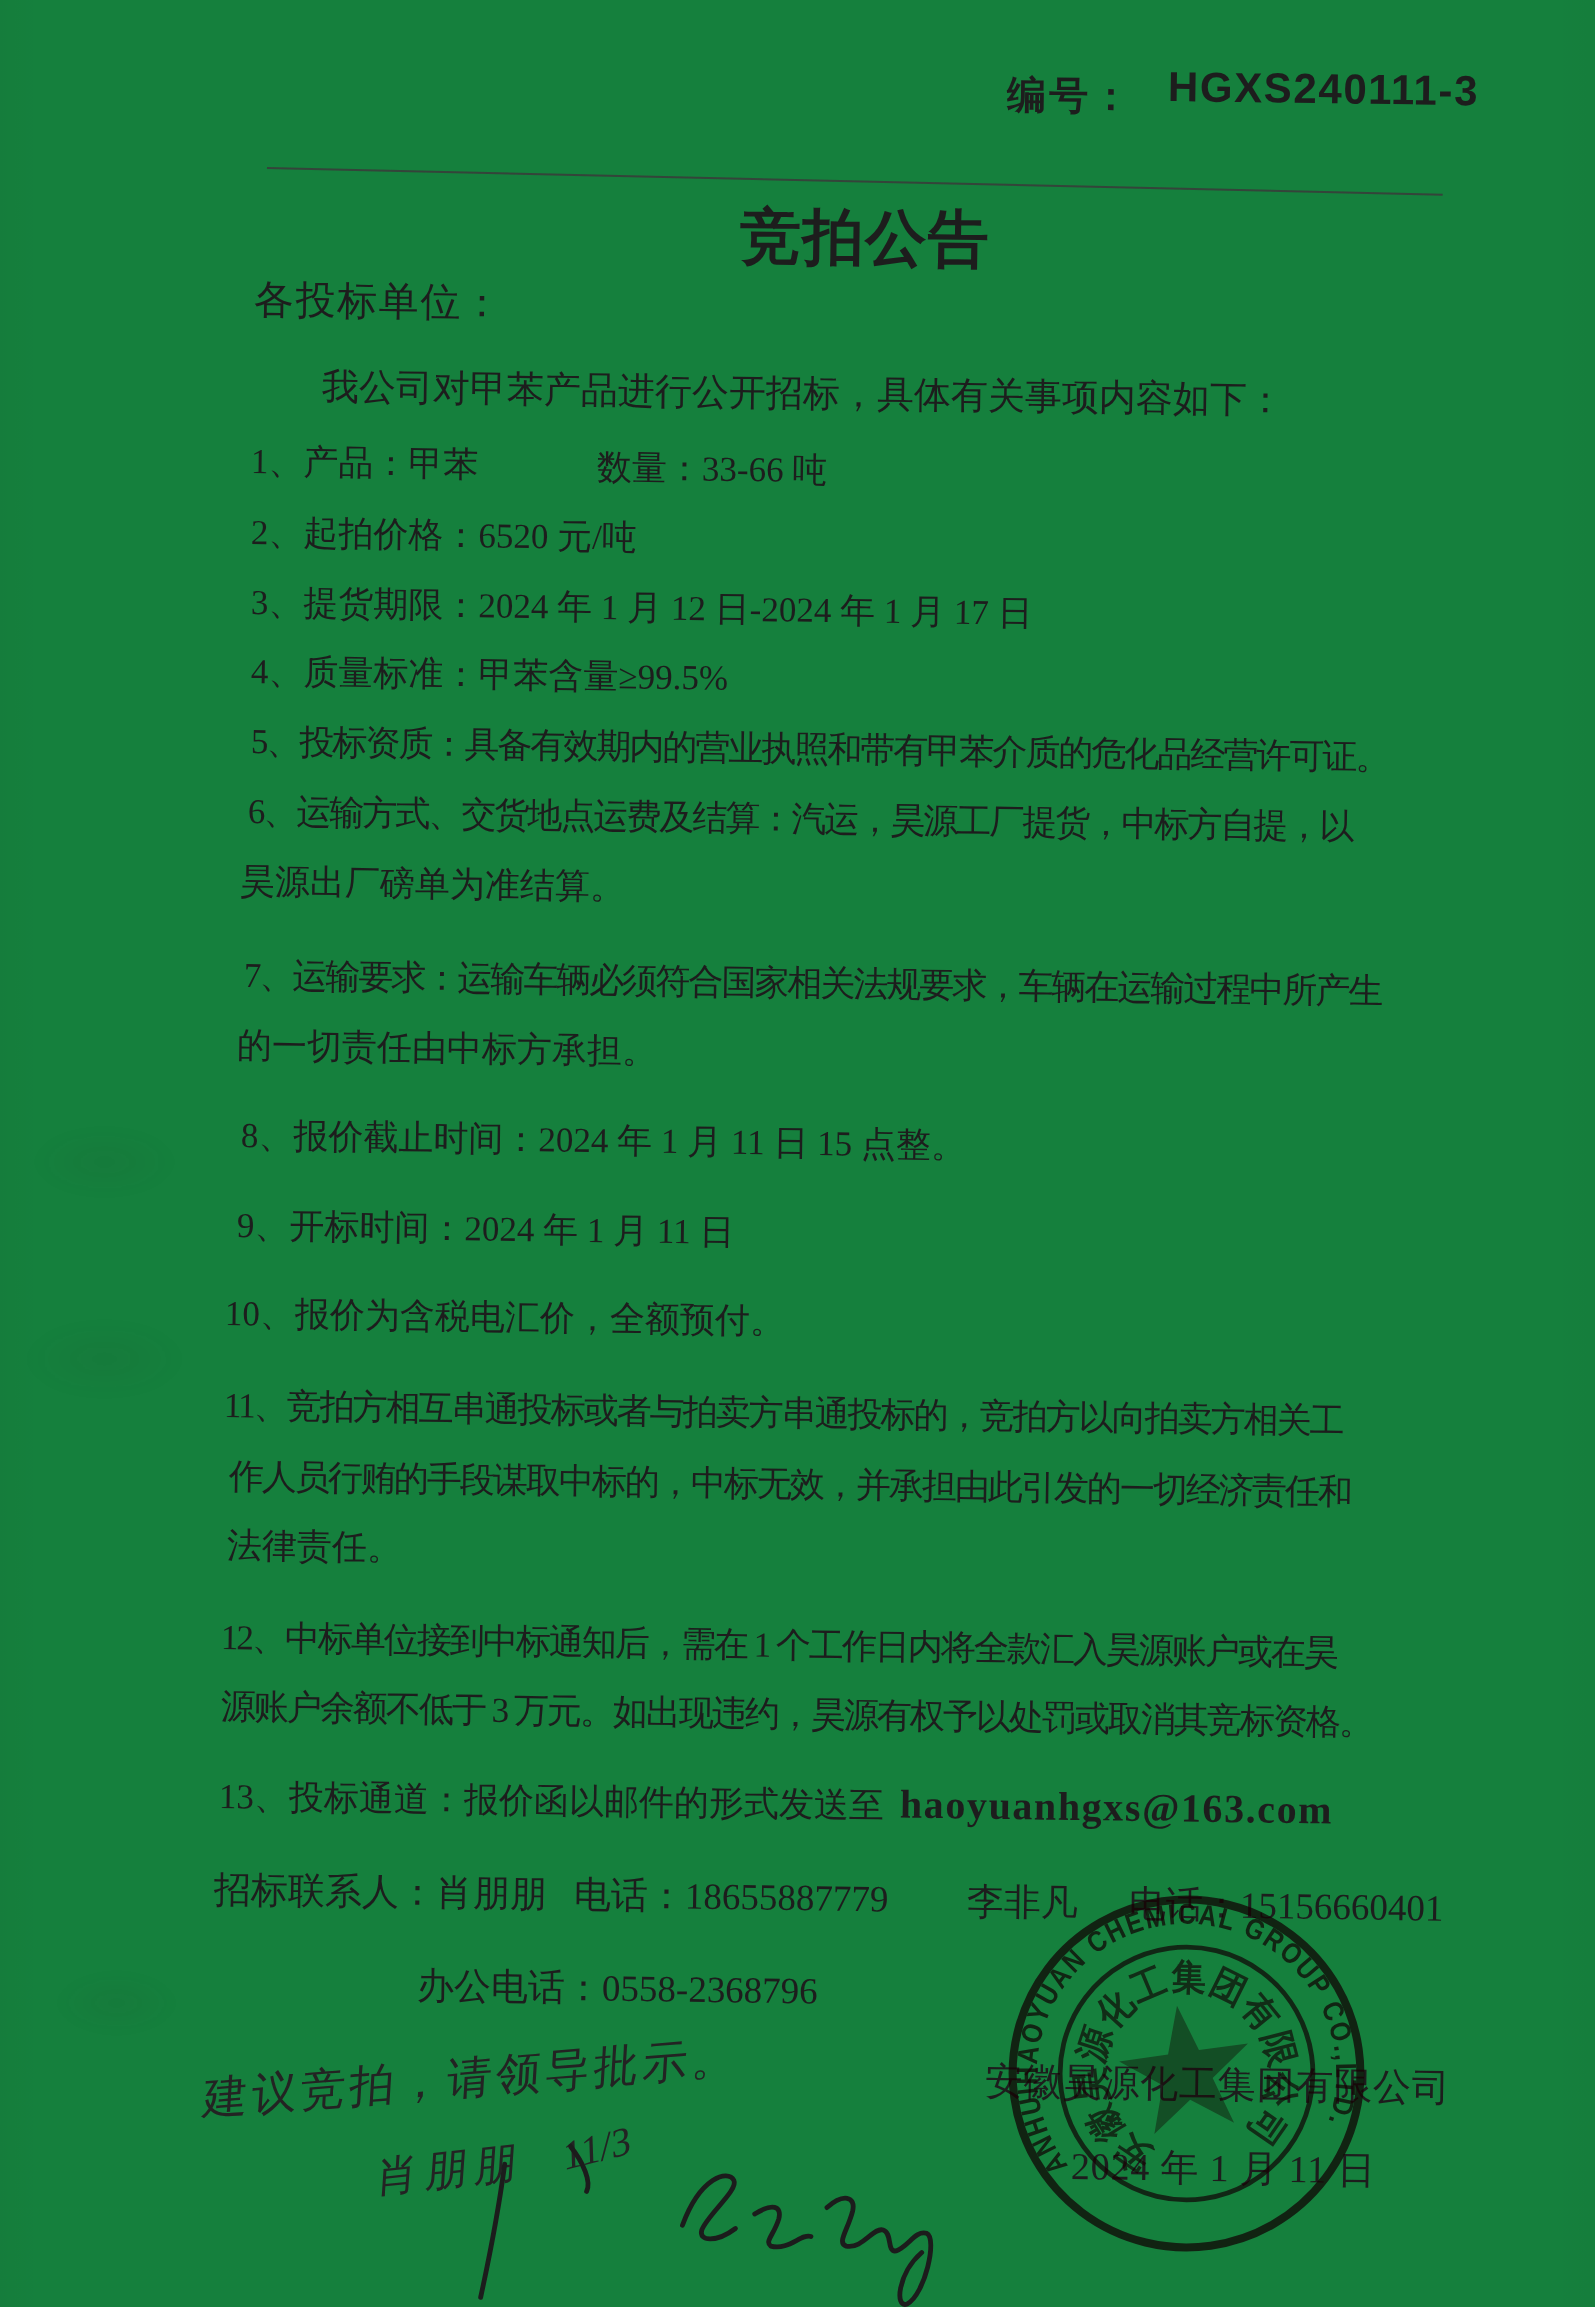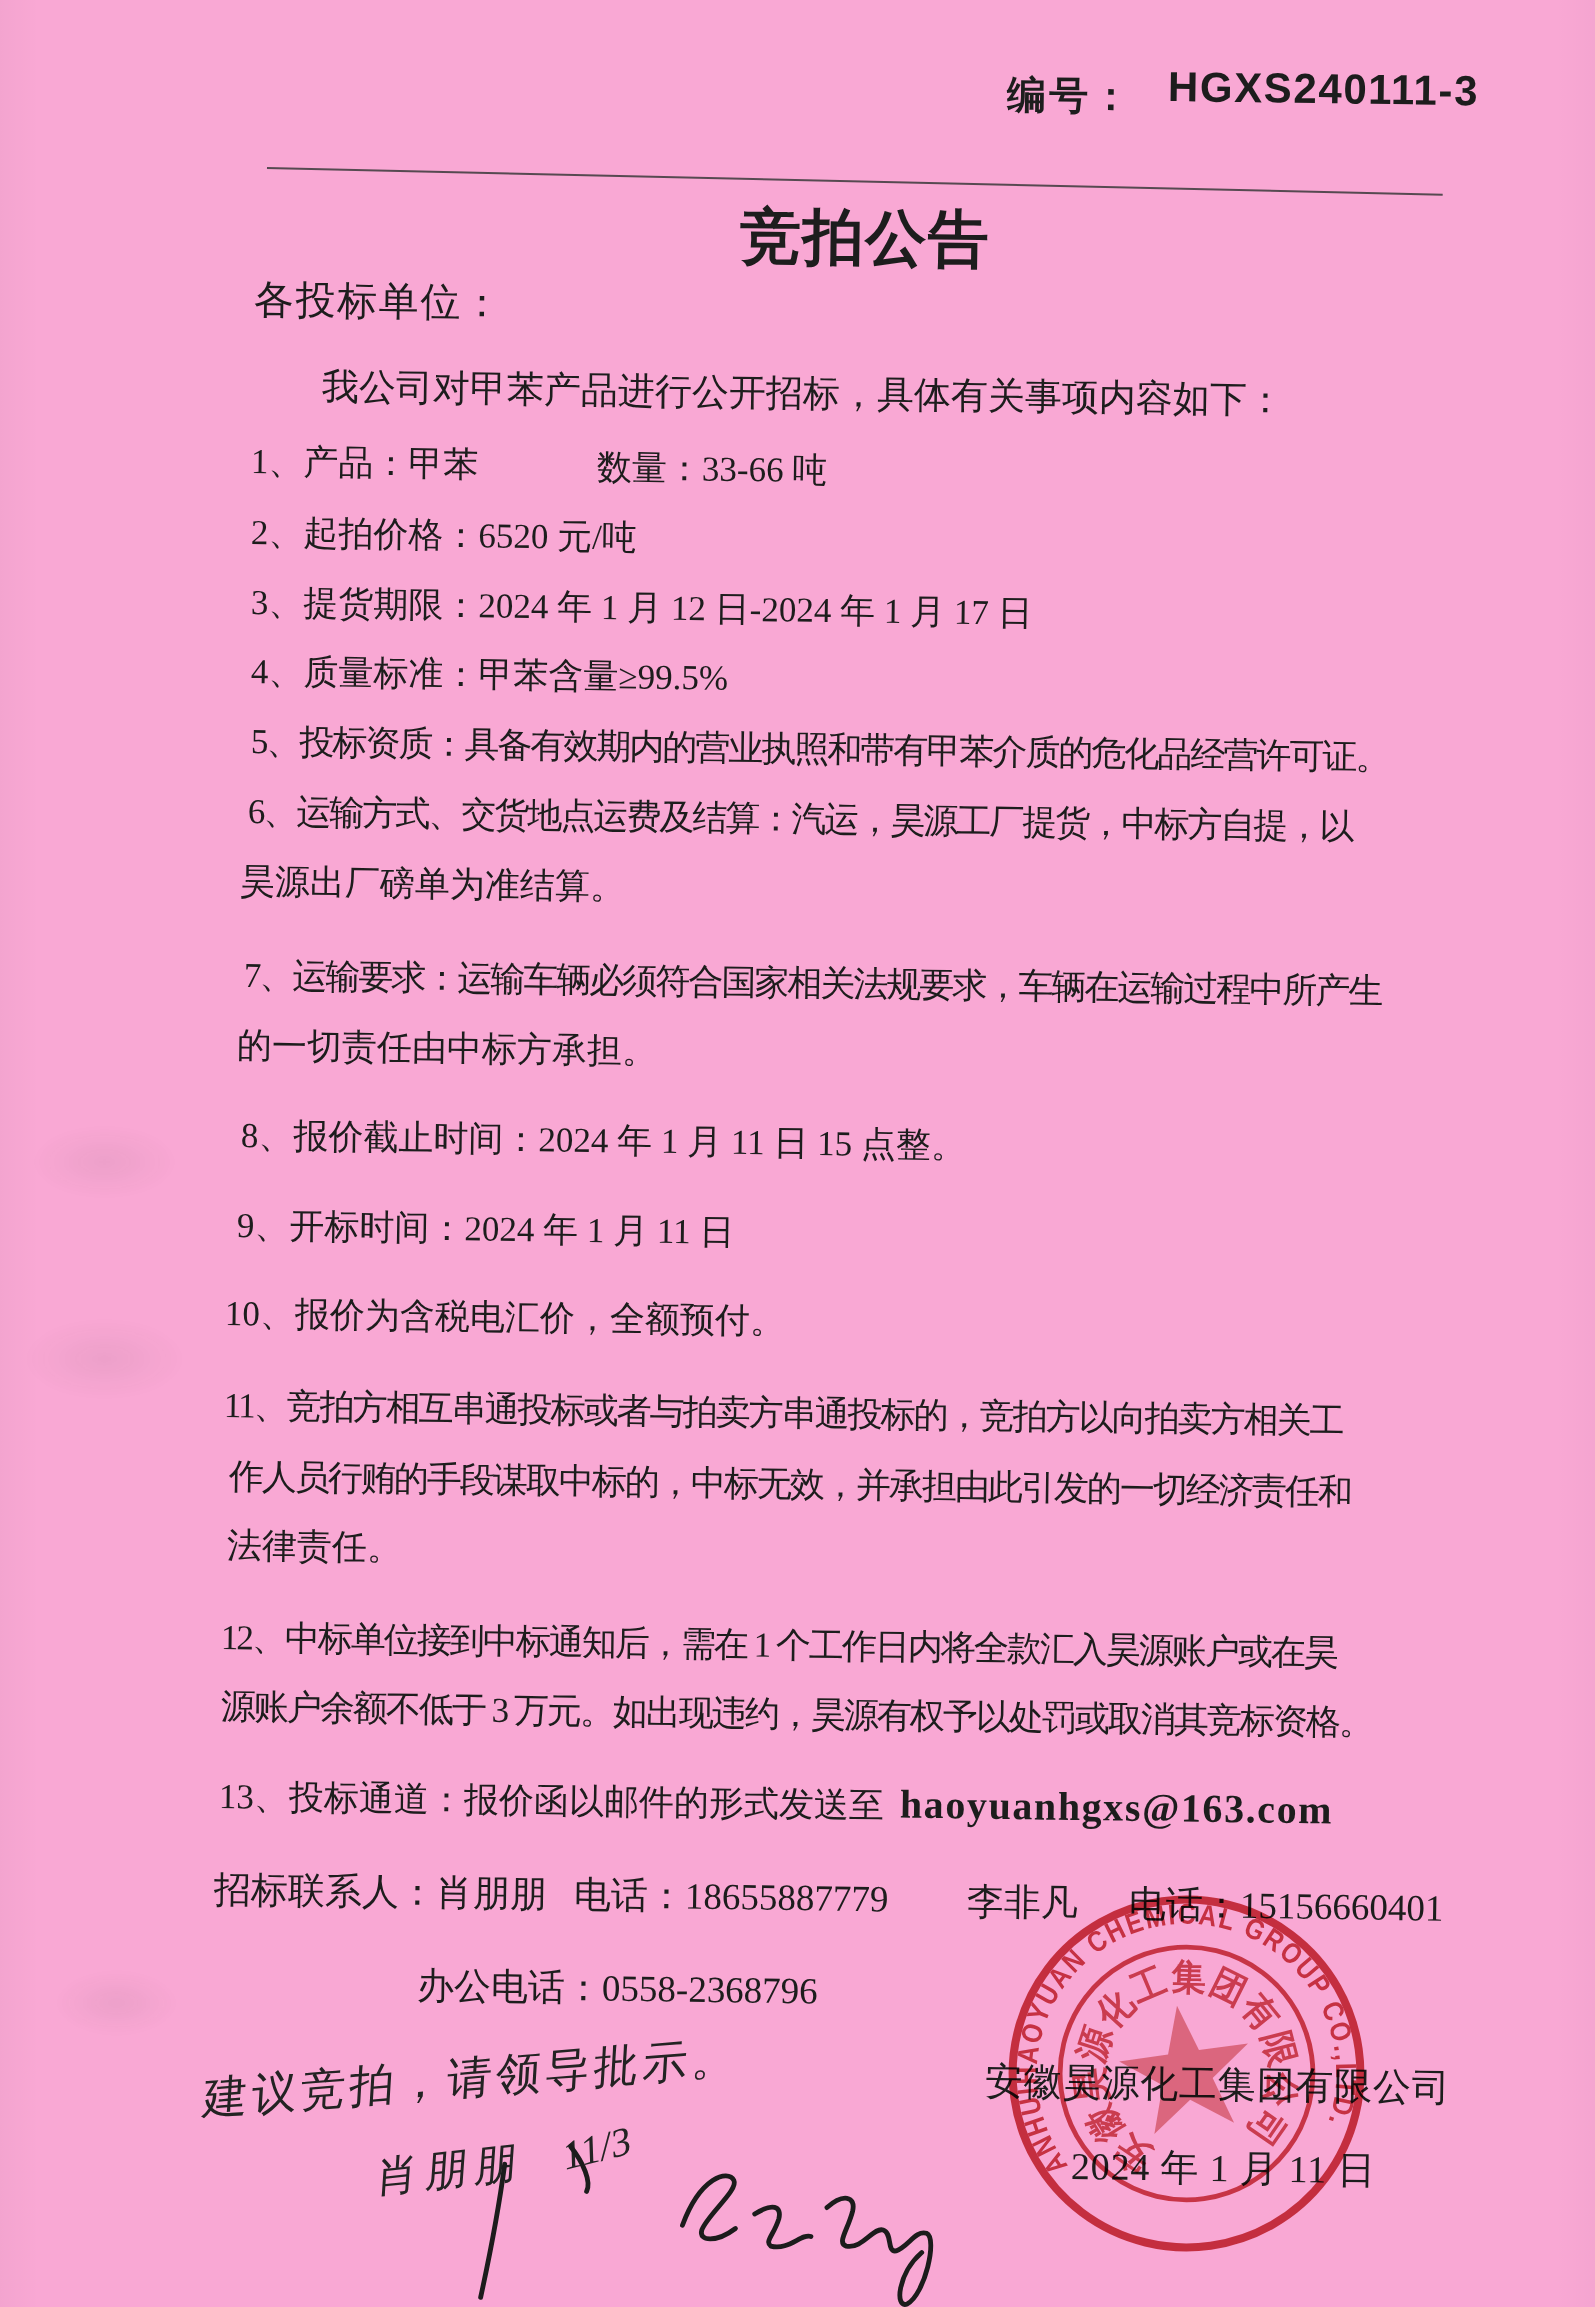--- a/index.html
+++ b/index.html
@@ -1,17 +1,17 @@
 <!DOCTYPE html>
 <html style="font-size:13px"><head>
 <meta charset="utf-8">
 <style>
   html,body{margin:0;padding:0;width:1596px;height:2307px;overflow:hidden;
     font-family:"Liberation Serif","DejaVu Serif",serif;}
-  .page{position:absolute;inset:0;background:#f9a8d4;color:#1d1d1d;}
+  .page{position:absolute;inset:0;background:#15803d;color:#1d1d1d;}
   .abs{position:absolute;white-space:nowrap;}
   .tilt{transform:rotate(0.8deg);transform-origin:0 50%;}
   .sans{font-family:"Liberation Sans","DejaVu Sans",sans-serif;}
   .ref-label{font-size:39px;font-weight:700;letter-spacing:3.2px;}
   .ref-num{font-size:42px;font-weight:700;letter-spacing:1.6px;}
   .rule{position:absolute;left:267px;top:167px;width:1176px;height:2.4px;background:#3a3a3a;
     transform:rotate(1.3deg);transform-origin:0 0;opacity:.85;}
   .title{font-size:61px;font-weight:700;letter-spacing:1.6px;}
   .salut{font-size:40px;letter-spacing:1.6px;}
   .line{font-size:35px;letter-spacing:0px;}

